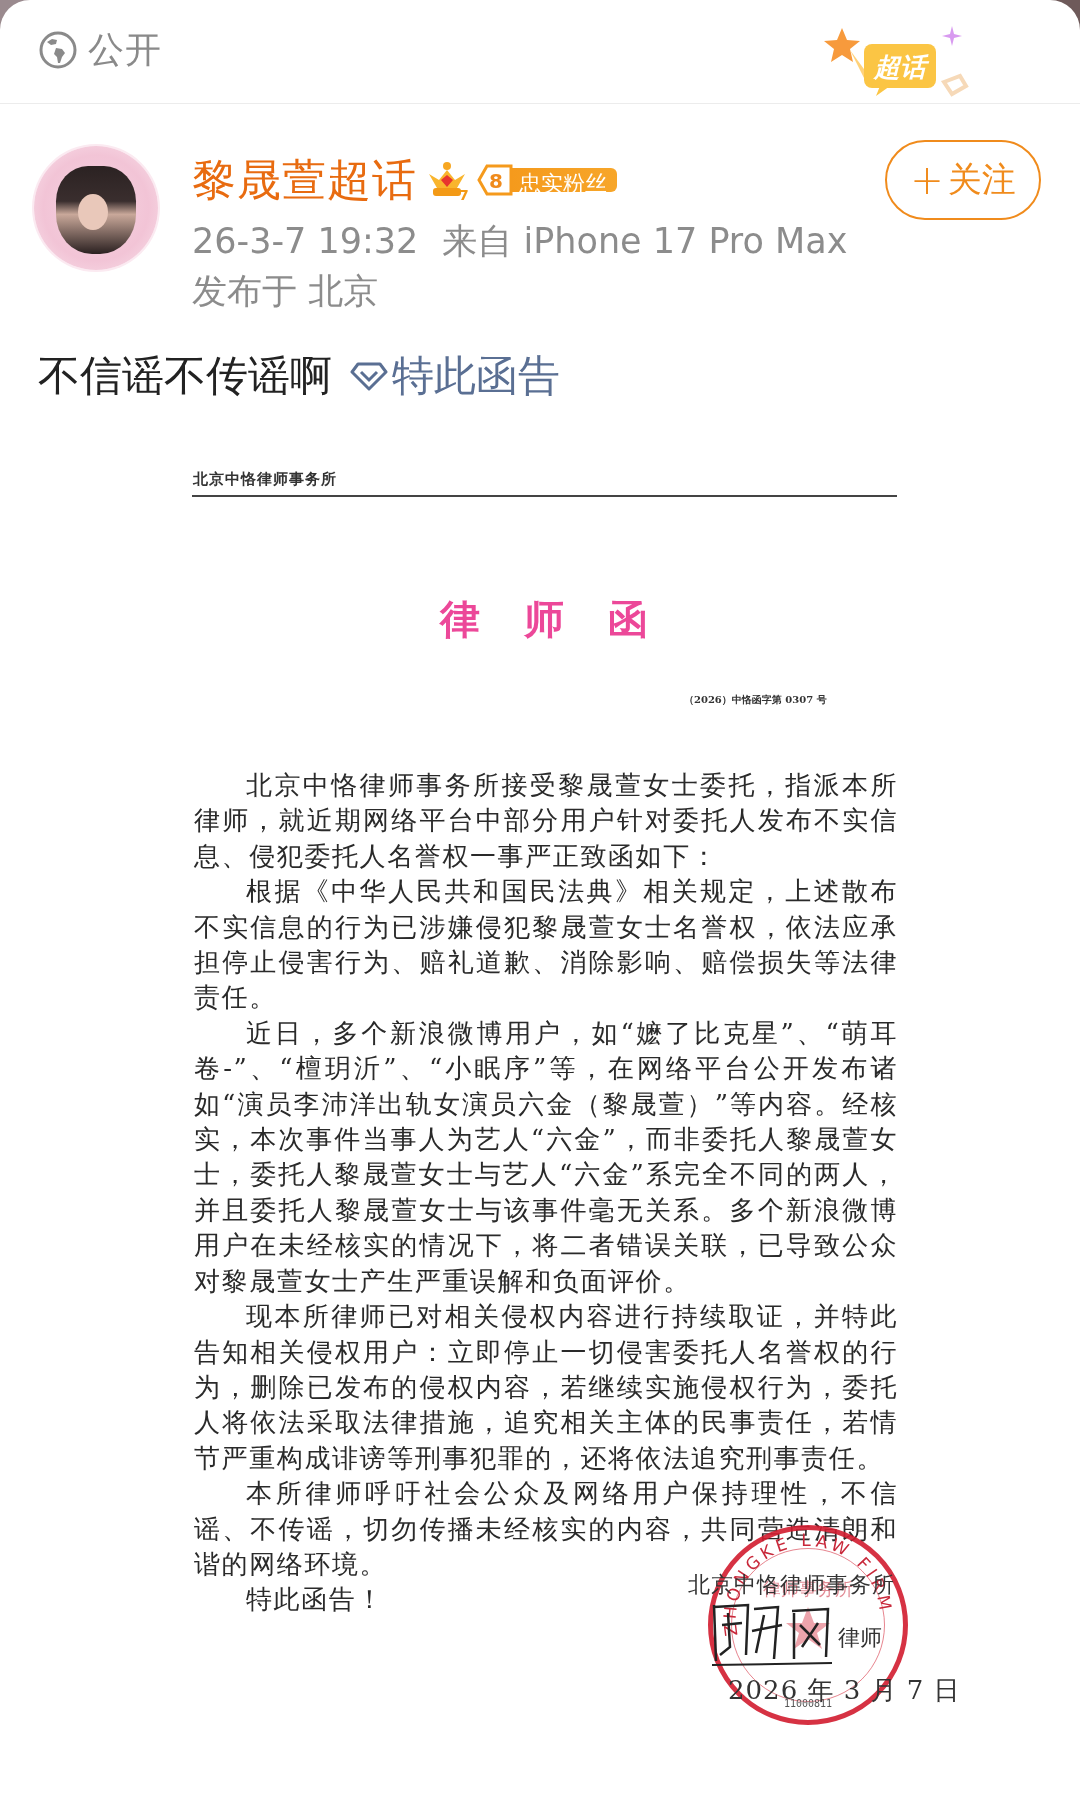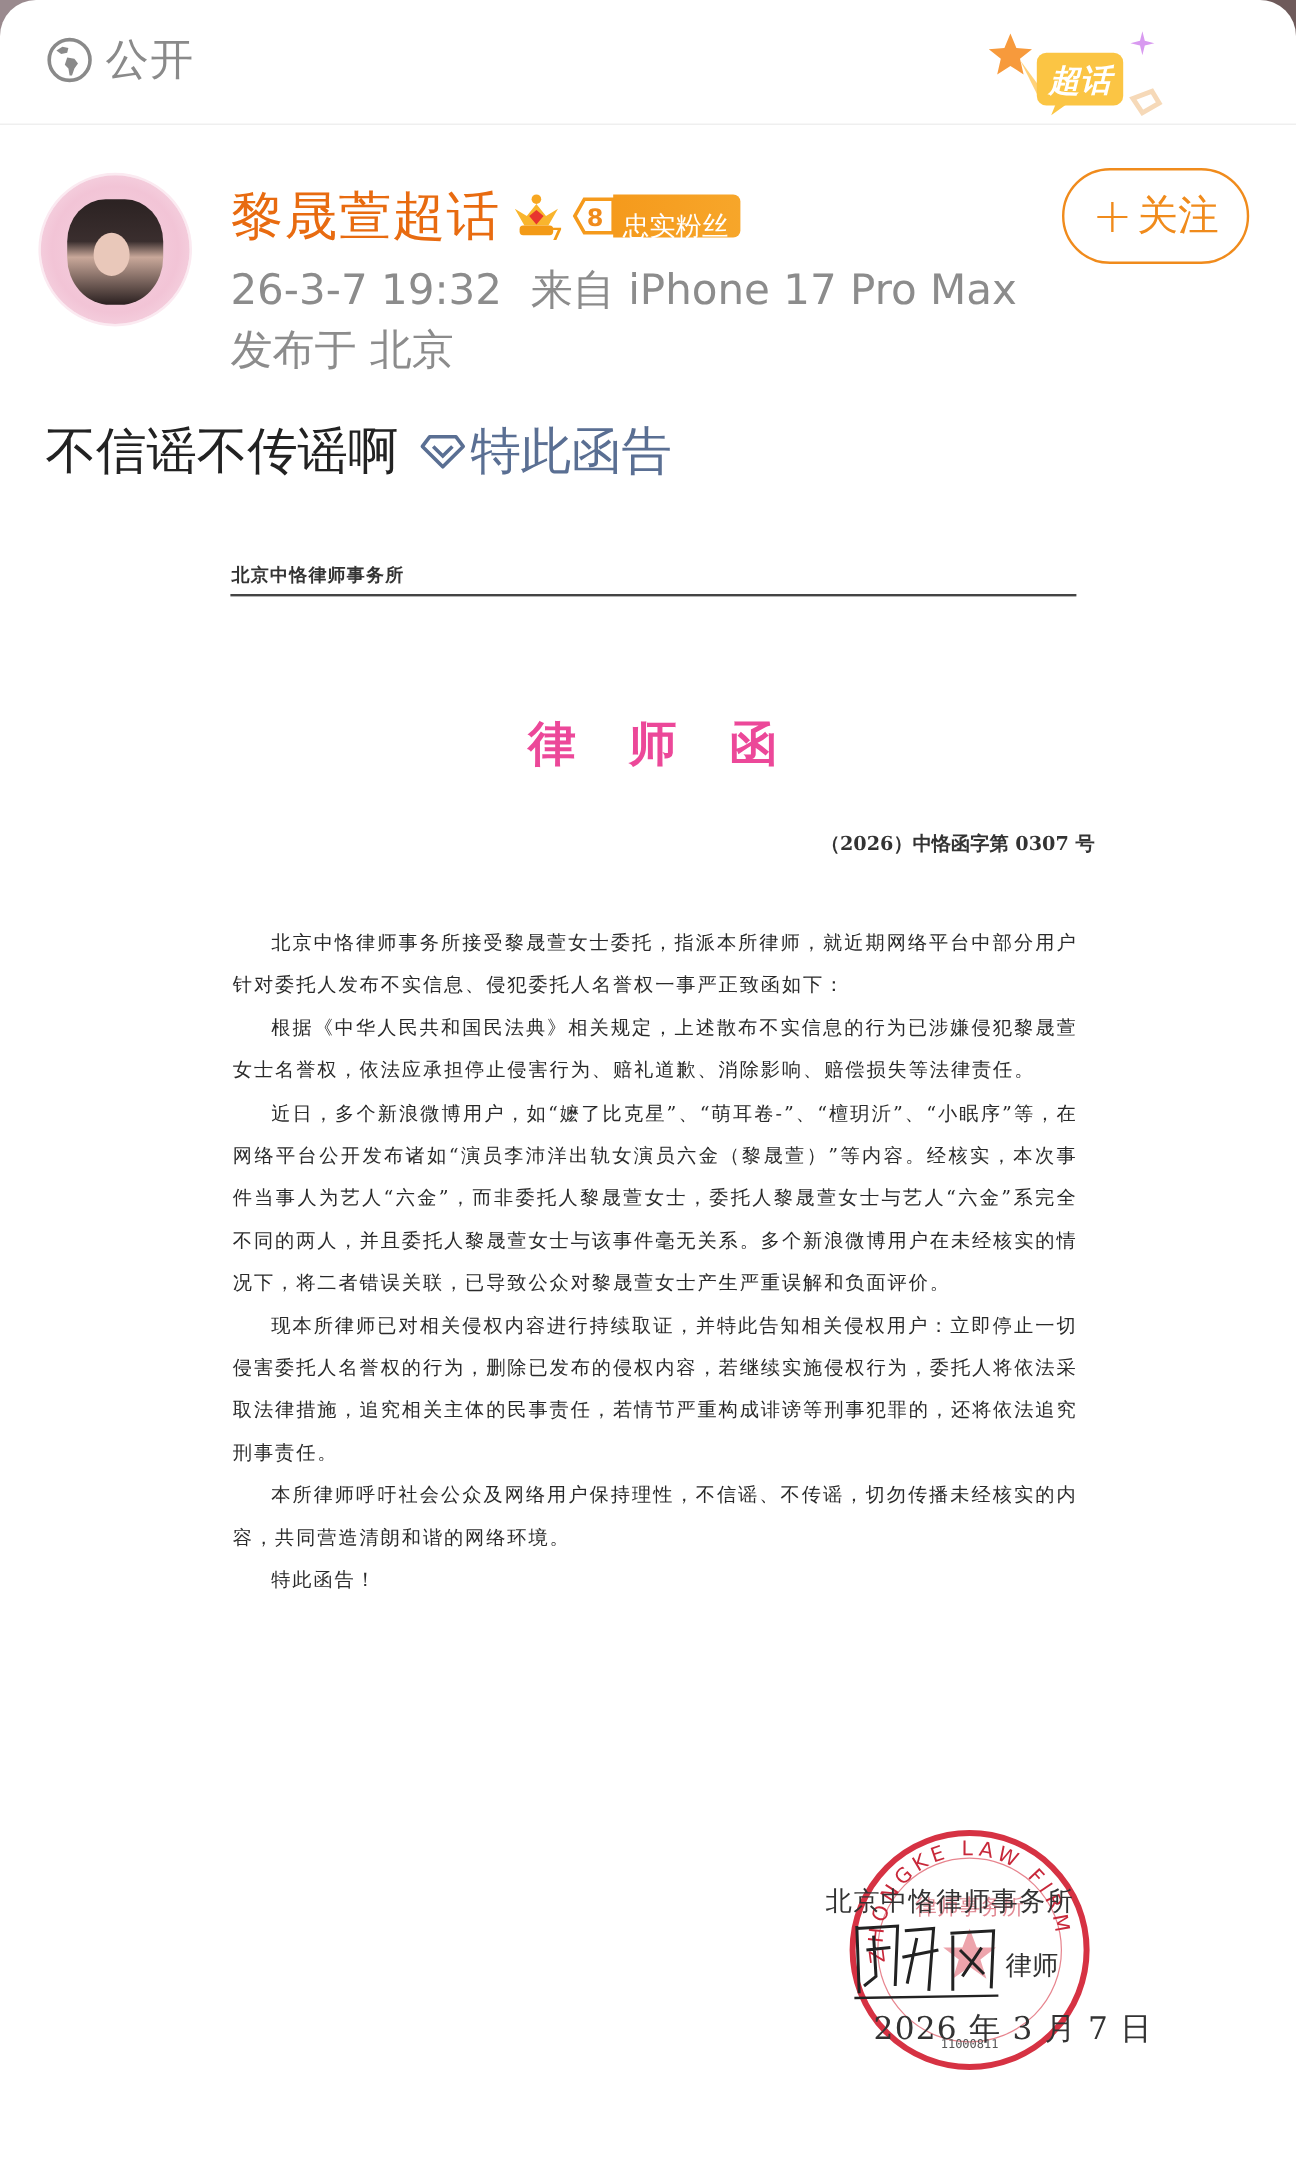--- a/index.html
+++ b/index.html
@@ -27,44 +27,44 @@
             background:linear-gradient(180deg,#2b2222 0%,#3a2e2e 40%,#c9a89a 55%,#2a2020 100%);
             border-radius:40% 40% 45% 45%; }
   .avatar .face { position:absolute; left:44px; top:48px; width:30px; height:36px; border-radius:50%;
             background:#e9c8ba; }
   .name-row { left:192px; top:152px; height:56px; display:flex; align-items:center; gap:8px; }
   .name { font-size:44px; color:#e86b10; letter-spacing:1px; }
   .crown { width:44px; height:44px; }
   .fan-badge { display:flex; align-items:center; height:36px; }
   .fan-badge .lvl { width:38px; height:36px; position:relative; }
   .fan-badge .txt { background:linear-gradient(90deg,#f59a1c,#f7a62a); color:#fff; font-size:22px;
-            height:24px; line-height:32px; padding:12px 10px 0 8px; border-radius:0 6px 6px 0; margin-left:-4px;}
+            height:24px; line-height:32px; padding:0 10px 0 8px; border-radius:0 6px 6px 0; margin-left:-4px;}
   .meta { left:192px; top:218px; font-size:35px; color:#8c8c8c; white-space:nowrap; }
   .meta .sep { display:inline-block; width:24px; }
   .location { left:192px; top:268px; font-size:35px; color:#8c8c8c; }
   .follow-btn { left:885px; top:140px; width:156px; height:80px; border:2px solid #f08b1c;
             border-radius:40px; box-sizing:border-box; display:flex; align-items:center;
             justify-content:center; gap:4px; color:#f08b1c; font-size:34px; background:#fff; }
   .follow-btn .plus { font-size:40px; font-weight:300; line-height:1; }
 
   
   .post-text { left:38px; top:348px; font-size:42px; color:#222; white-space:nowrap; display:flex; align-items:center; }
   .topic-link { color:#5a6f93; display:inline-flex; align-items:center; gap:4px; margin-left:18px; }
 
   
   .letter { left:0; top:420px; width:1080px; height:1300px; }
   .firm-header { left:193px; top:470px; font-family:"DejaVu Serif","Liberation Serif",serif;
             font-size:15px; font-weight:bold; color:#333; letter-spacing:1px; }
   .firm-rule { left:192px; top:495px; width:705px; height:2px; background:#444; }
   .doc-title { left:440px; top:592px; font-family:Liberation Sans, sans-serif;
             font-size:40px; font-weight:bold; color:#ec4899; letter-spacing:44px; }
   .doc-ref { left:684px; top:693px; font-family:"DejaVu Serif","Liberation Serif",serif;
-            font-size:16px; font-weight:bold; color:#333; white-space:nowrap; }
+            font-size:10px; font-weight:bold; color:#333; white-space:nowrap; }
   .doc-body { left:194px; top:768px; width:704px; font-family:"DejaVu Serif","Liberation Serif",serif;
-            font-size:16px; line-height:35.4px; color:#2a2a2a; letter-spacing:1.6px; text-align:justify; }
+            font-size:26px; line-height:35.4px; color:#2a2a2a; letter-spacing:1.6px; text-align:justify; }
   .doc-body p { margin:0; text-indent:2em; }
   .signature-block { left:688px; top:1525px; width:240px; height:200px; }
   .stamp { position:absolute; left:20px; top:0; width:200px; height:200px; border-radius:50%;
             border:5px solid #d21c2f; box-sizing:border-box; opacity:0.9; }
   .stamp::before { content:""; position:absolute; left:18px; top:18px; right:18px; bottom:18px;
             border-radius:50%; border:1.5px solid rgba(210,28,47,0.6); }
   .stamp-text { position:absolute; left:0; top:0; width:200px; height:200px; }
   .sig-firm { position:absolute; left:0; top:45px; font-family:"DejaVu Serif","Liberation Serif",serif;
             font-size:22px; color:#333; letter-spacing:1px; white-space:nowrap; }
   .sig-lawyer { position:absolute; left:150px; top:98px; font-family:Liberation Sans, sans-serif;

